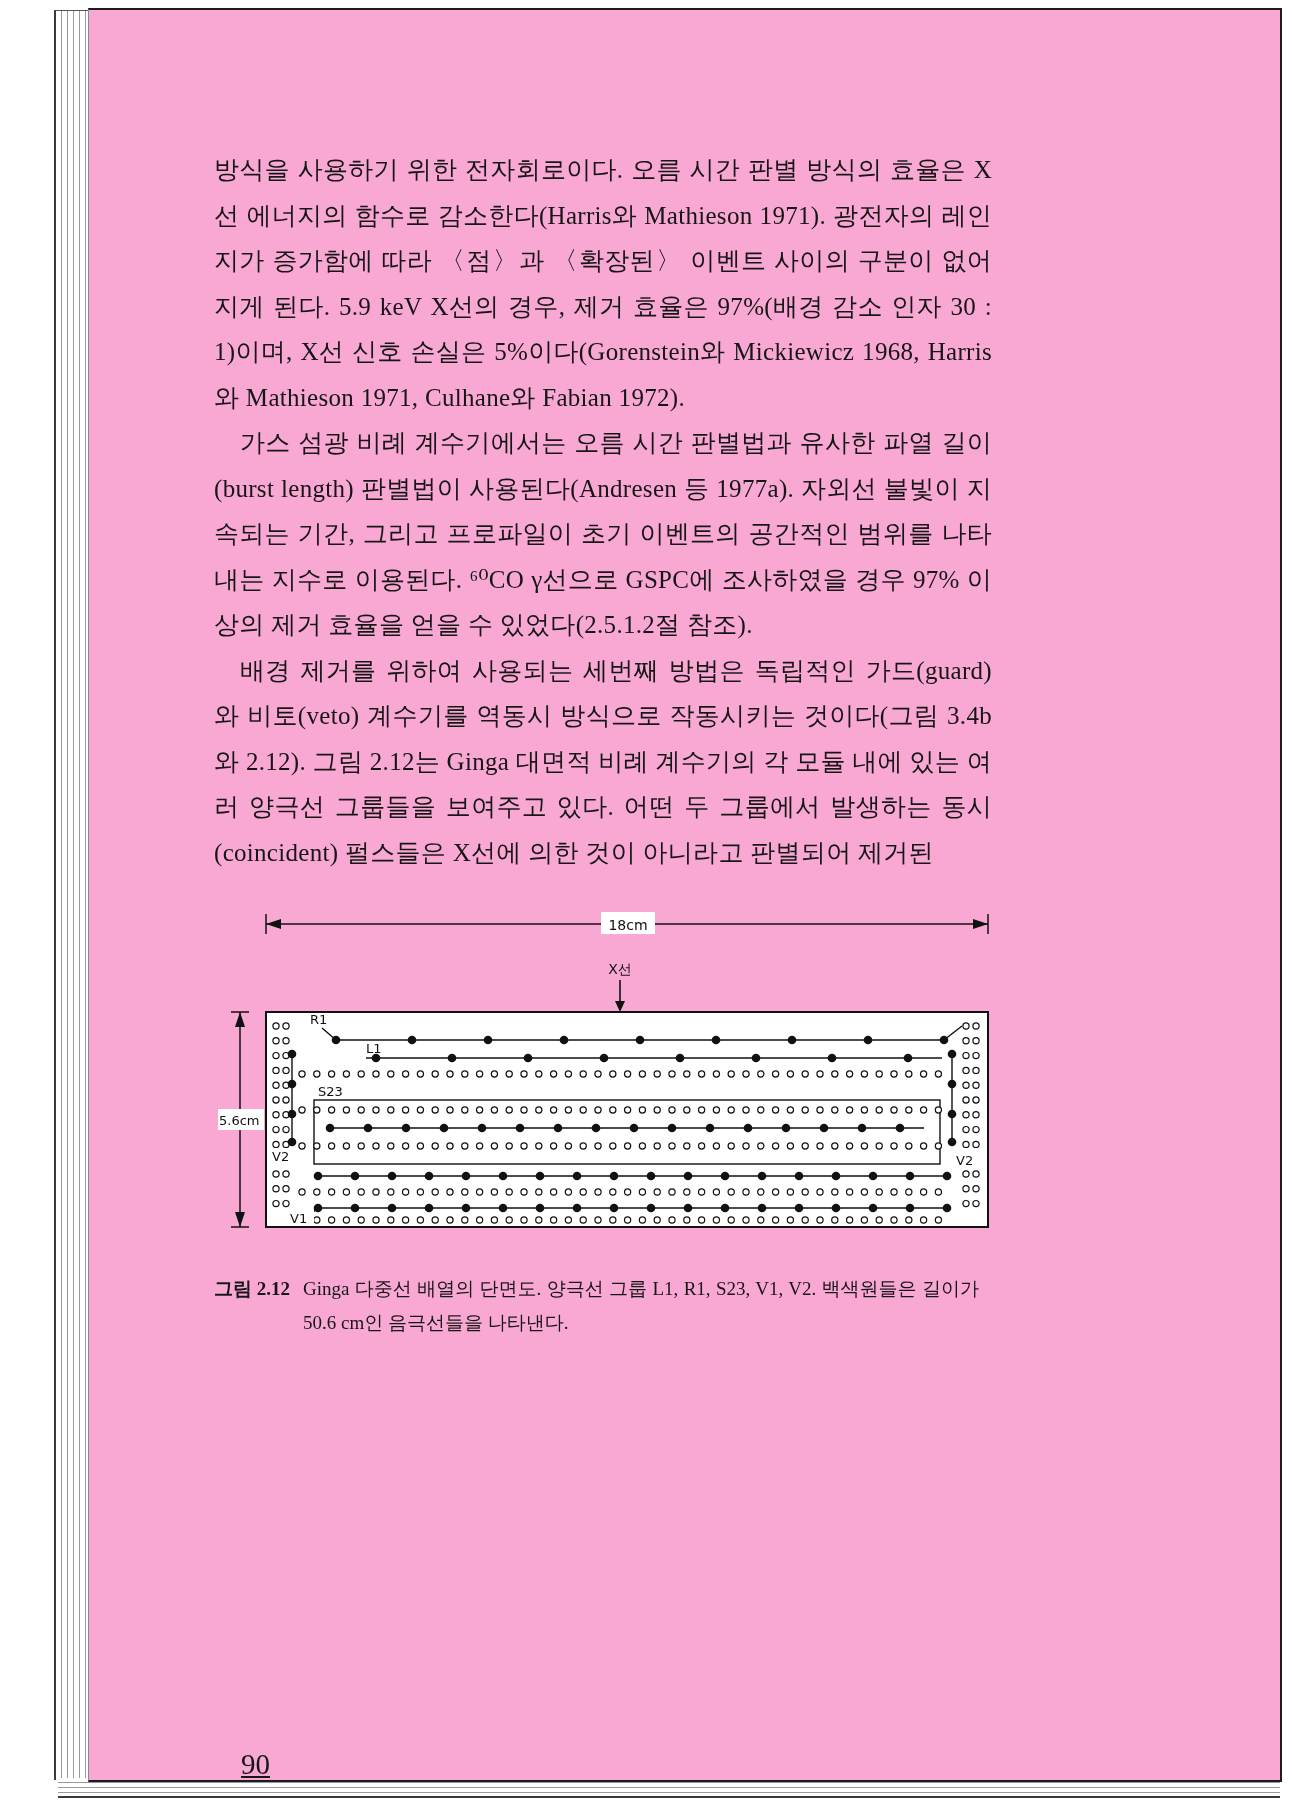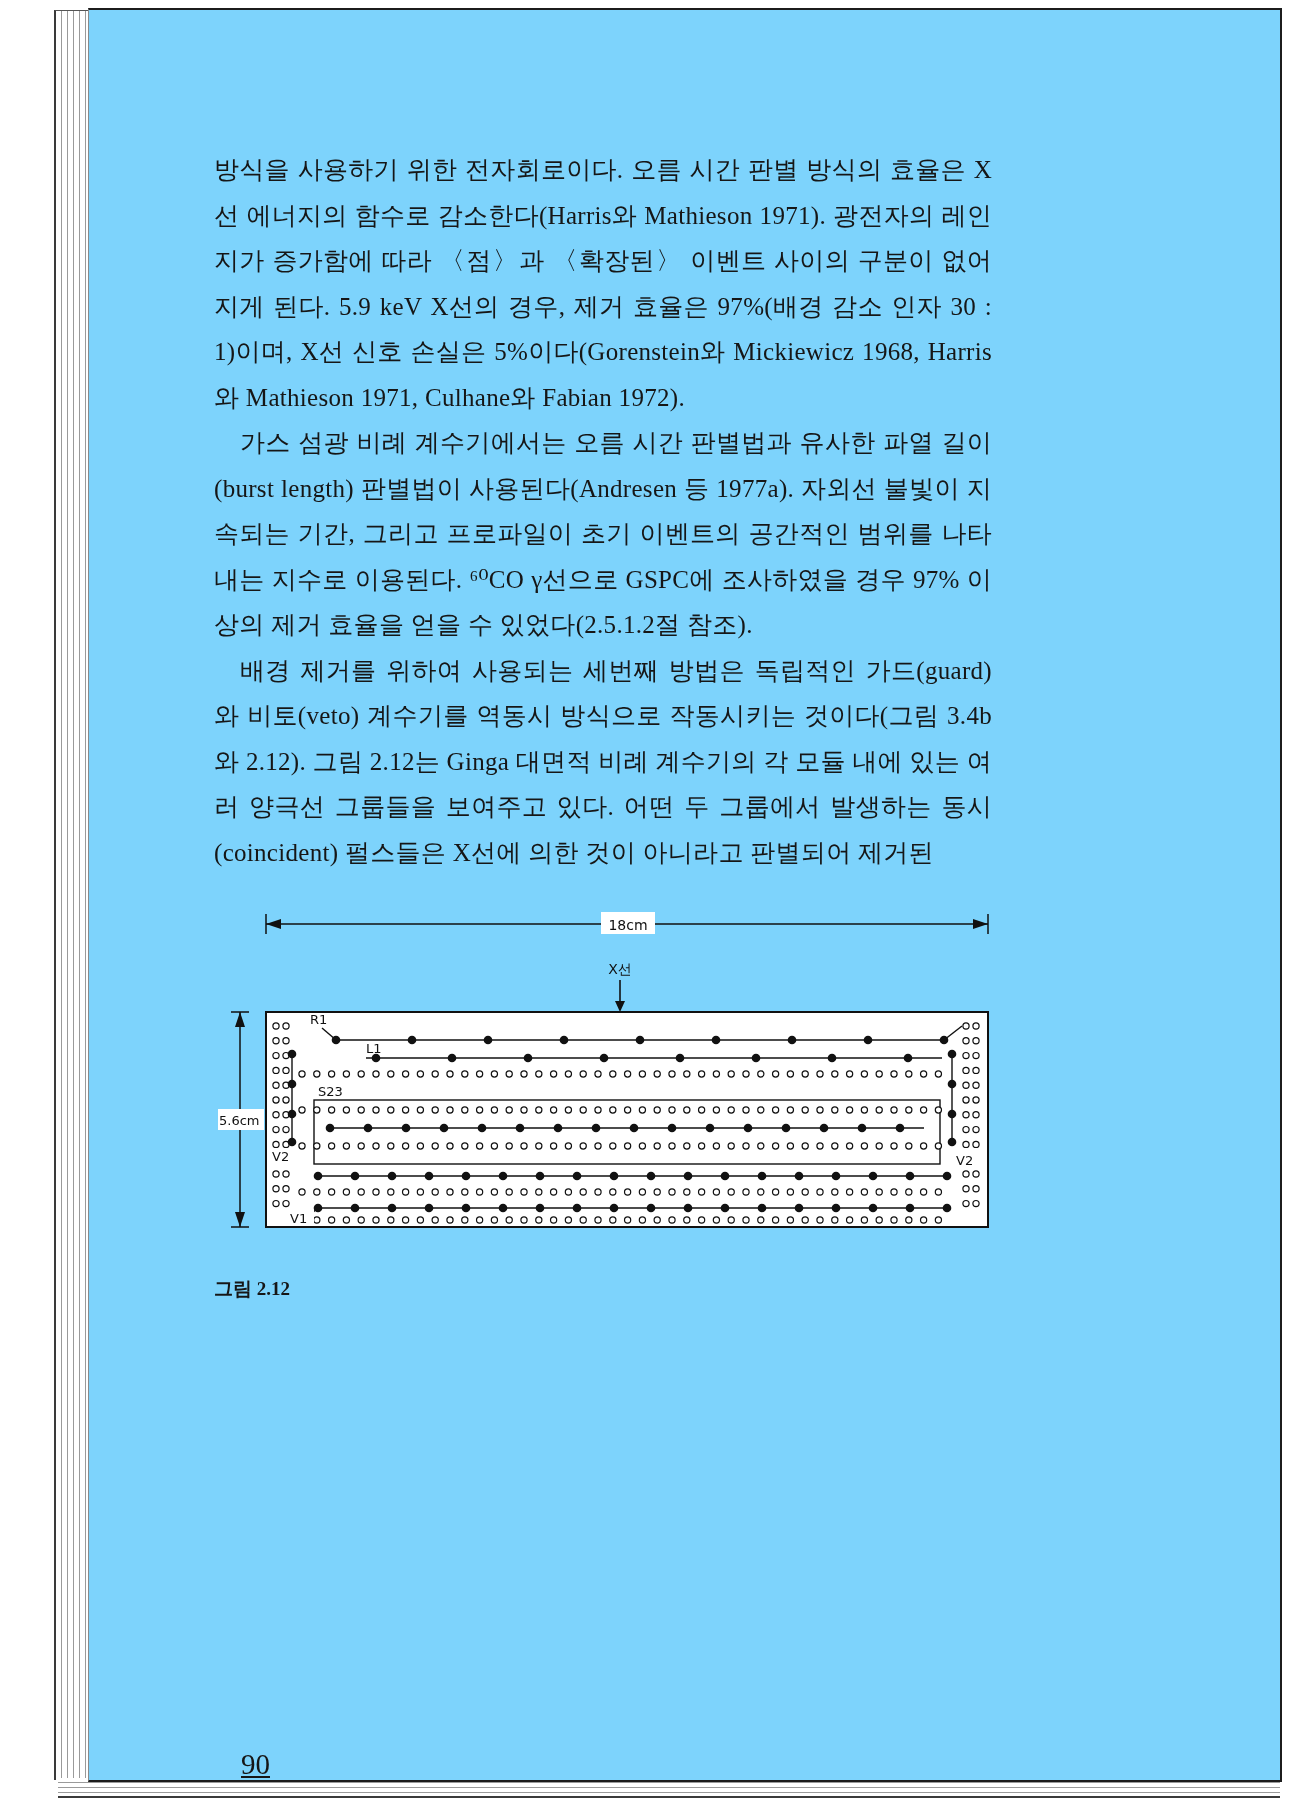--- a/index.html
+++ b/index.html
@@ -16,21 +16,21 @@
     background:repeating-linear-gradient(90deg,#ffffff 0 5px,#9a9a9a 5px 6px);
     border-left:2px solid #3a3a3a;border-top:1px solid #555;
   }
   .edge-bottom{
     position:absolute;left:58px;right:12px;bottom:8px;height:18px;
     background:repeating-linear-gradient(180deg,#ffffff 0 4px,#9a9a9a 4px 5px);
     border-bottom:2px solid #3a3a3a;
   }
   .page{
     position:absolute;left:88px;top:8px;right:10px;bottom:24px;
-    background:#7dd3fc;
+    background:#f9a8d4;
     border-top:2px solid #1c1c1c;border-right:2px solid #1c1c1c;
     border-bottom:2px solid #1c1c1c;border-left:1px solid #8a8a8a;
   }
 
   .text-block{position:absolute;left:125px;top:137px;width:778px;}
   .text-block p{
     margin:0;font-size:25px;line-height:45.5px;text-align:justify;
     letter-spacing:0.3px;
   }
   .text-block p.indent{text-indent:26px;}
@@ -470,18 +470,19 @@
           <text x="738" y="263" class="dlabel-sm">V2</text>
 
           <rect x="68" y="308" width="28" height="16" fill="#fff" stroke="none"></rect>
           <text x="72" y="321" class="dlabel-sm">V1</text>
         </g>
       </svg>
     </figure>
 
     <div class="caption">
       <span class="cap-label">그림 2.12</span>
+      <span class="cap-text">Ginga 다중선 배열의 단면도. 양극선 그룹 L1, R1, S23, V1, V2. 백색원들은 길이가 50.6 cm인 음극선들을 나타낸다.</span>
     </div>
 
     <div class="page-number">90</div>
 
   </div>
 </div>
 
 </body></html>

